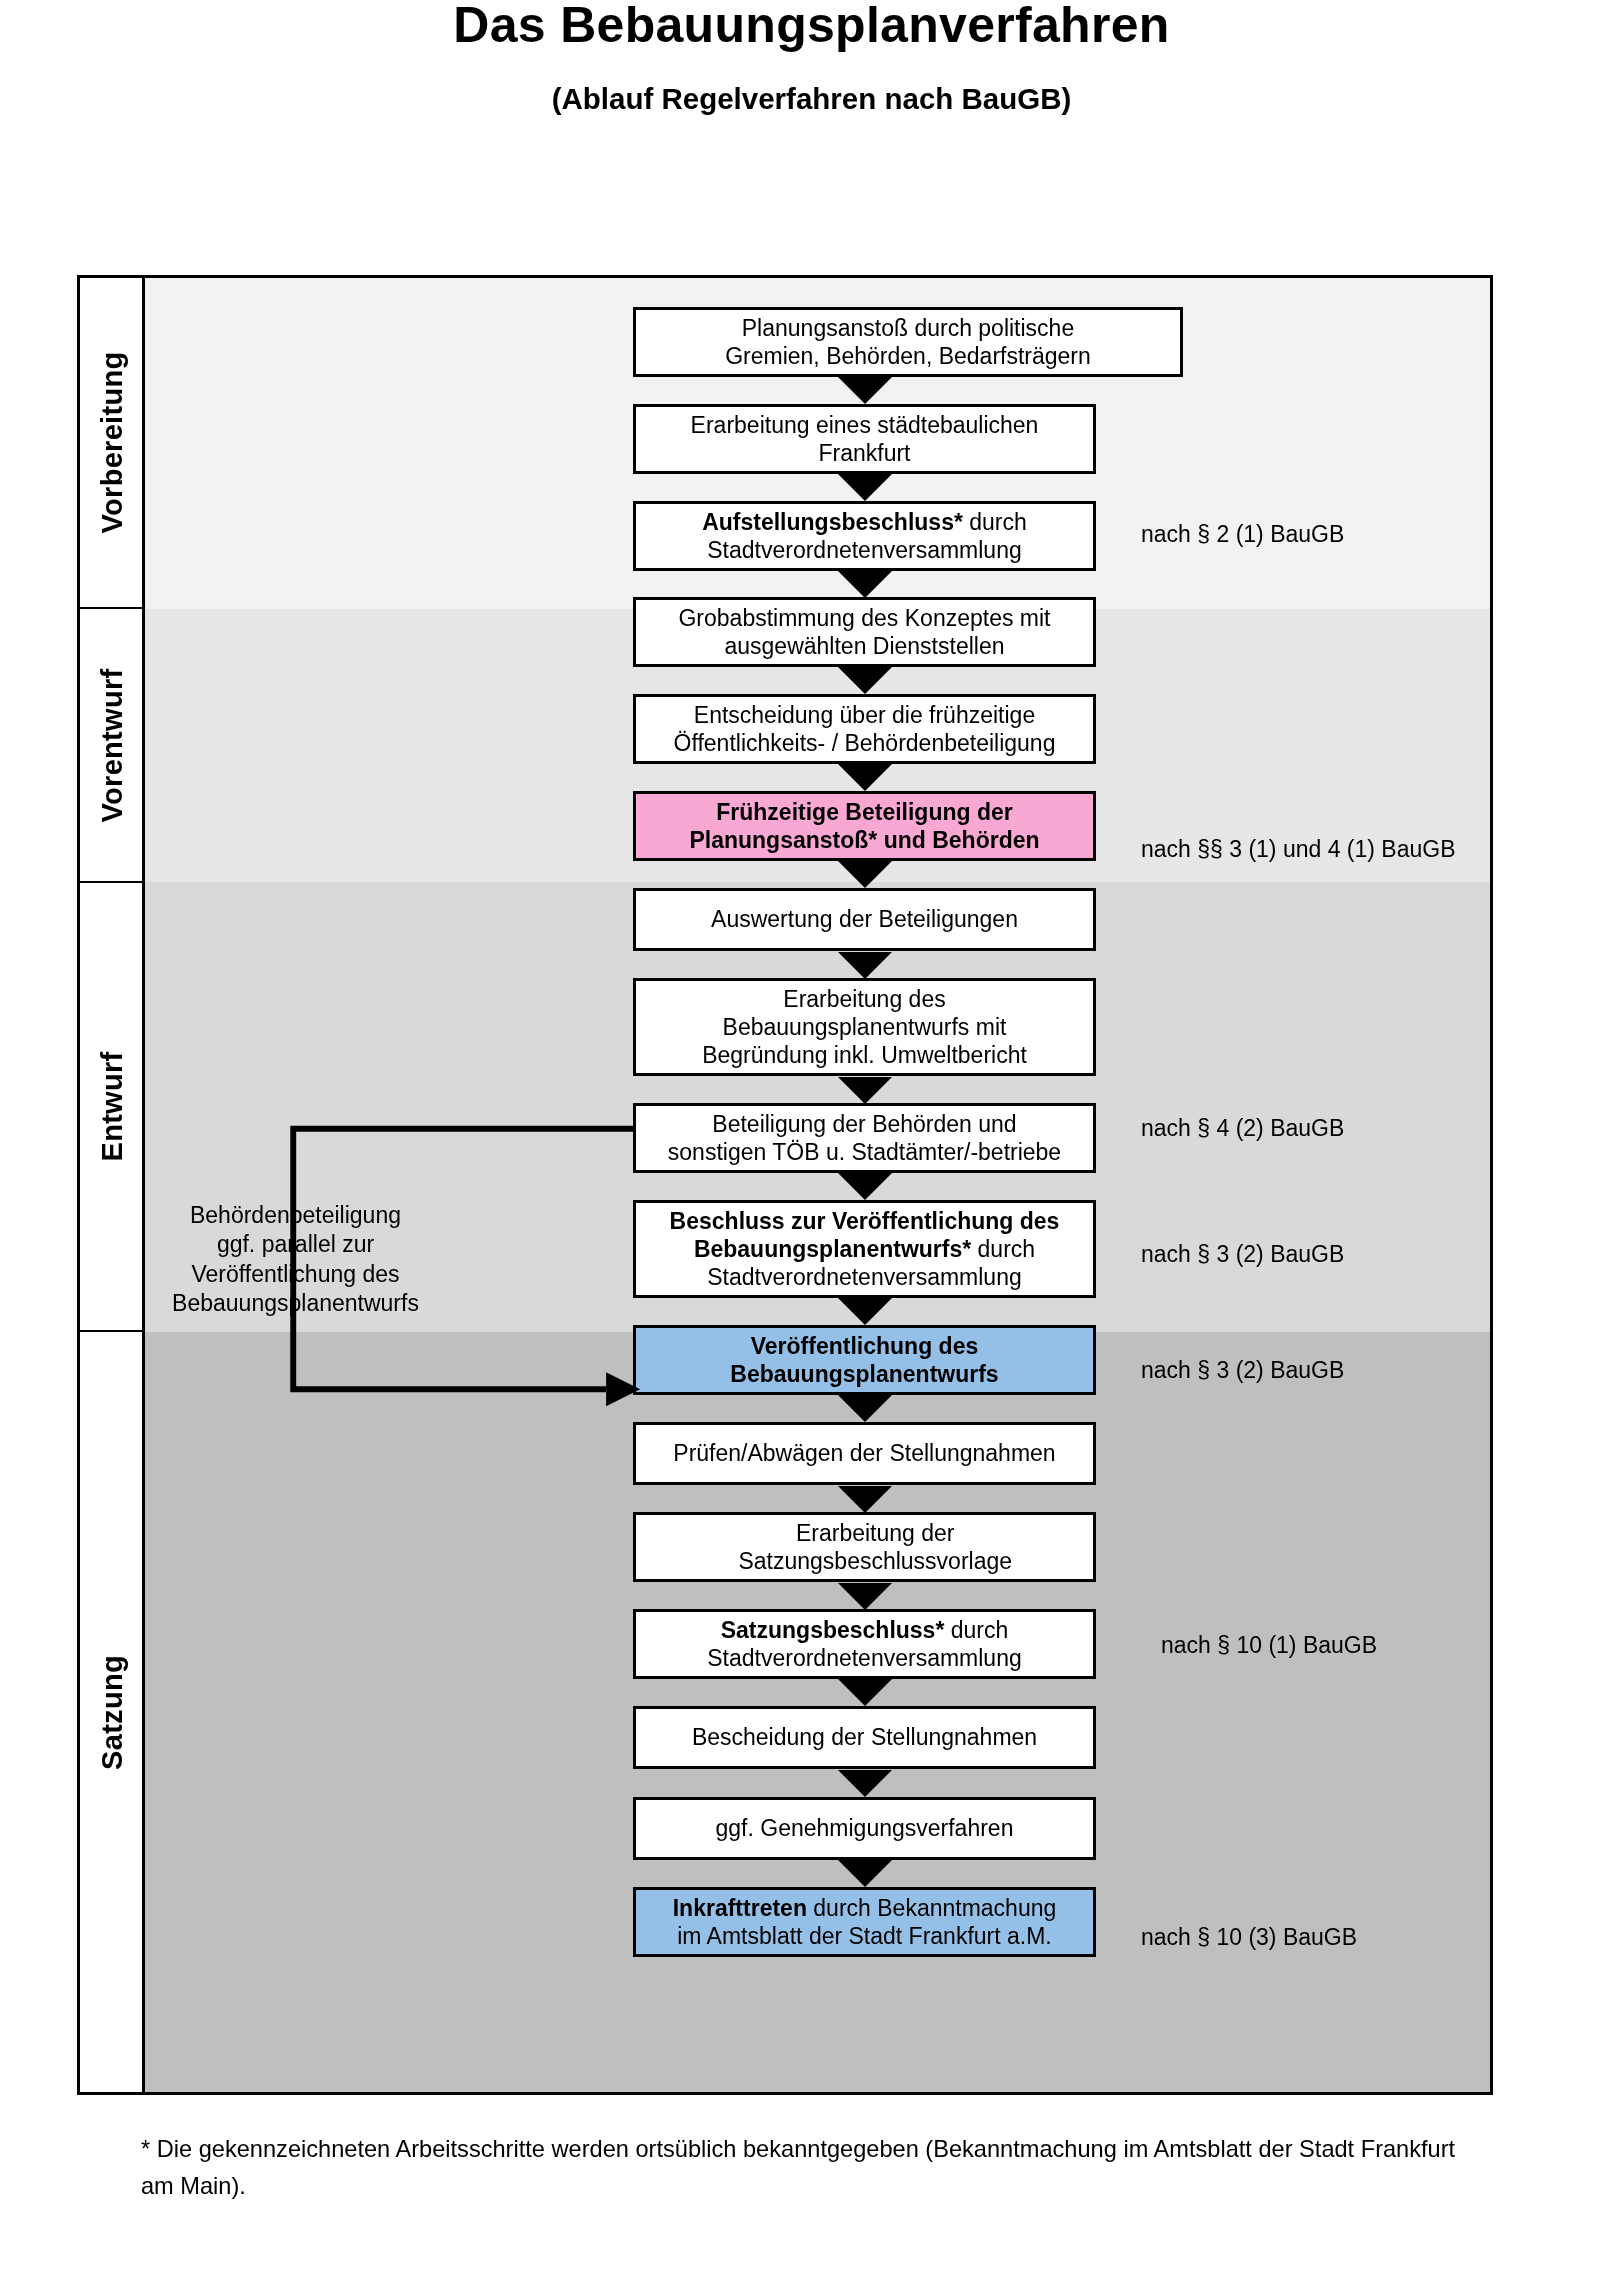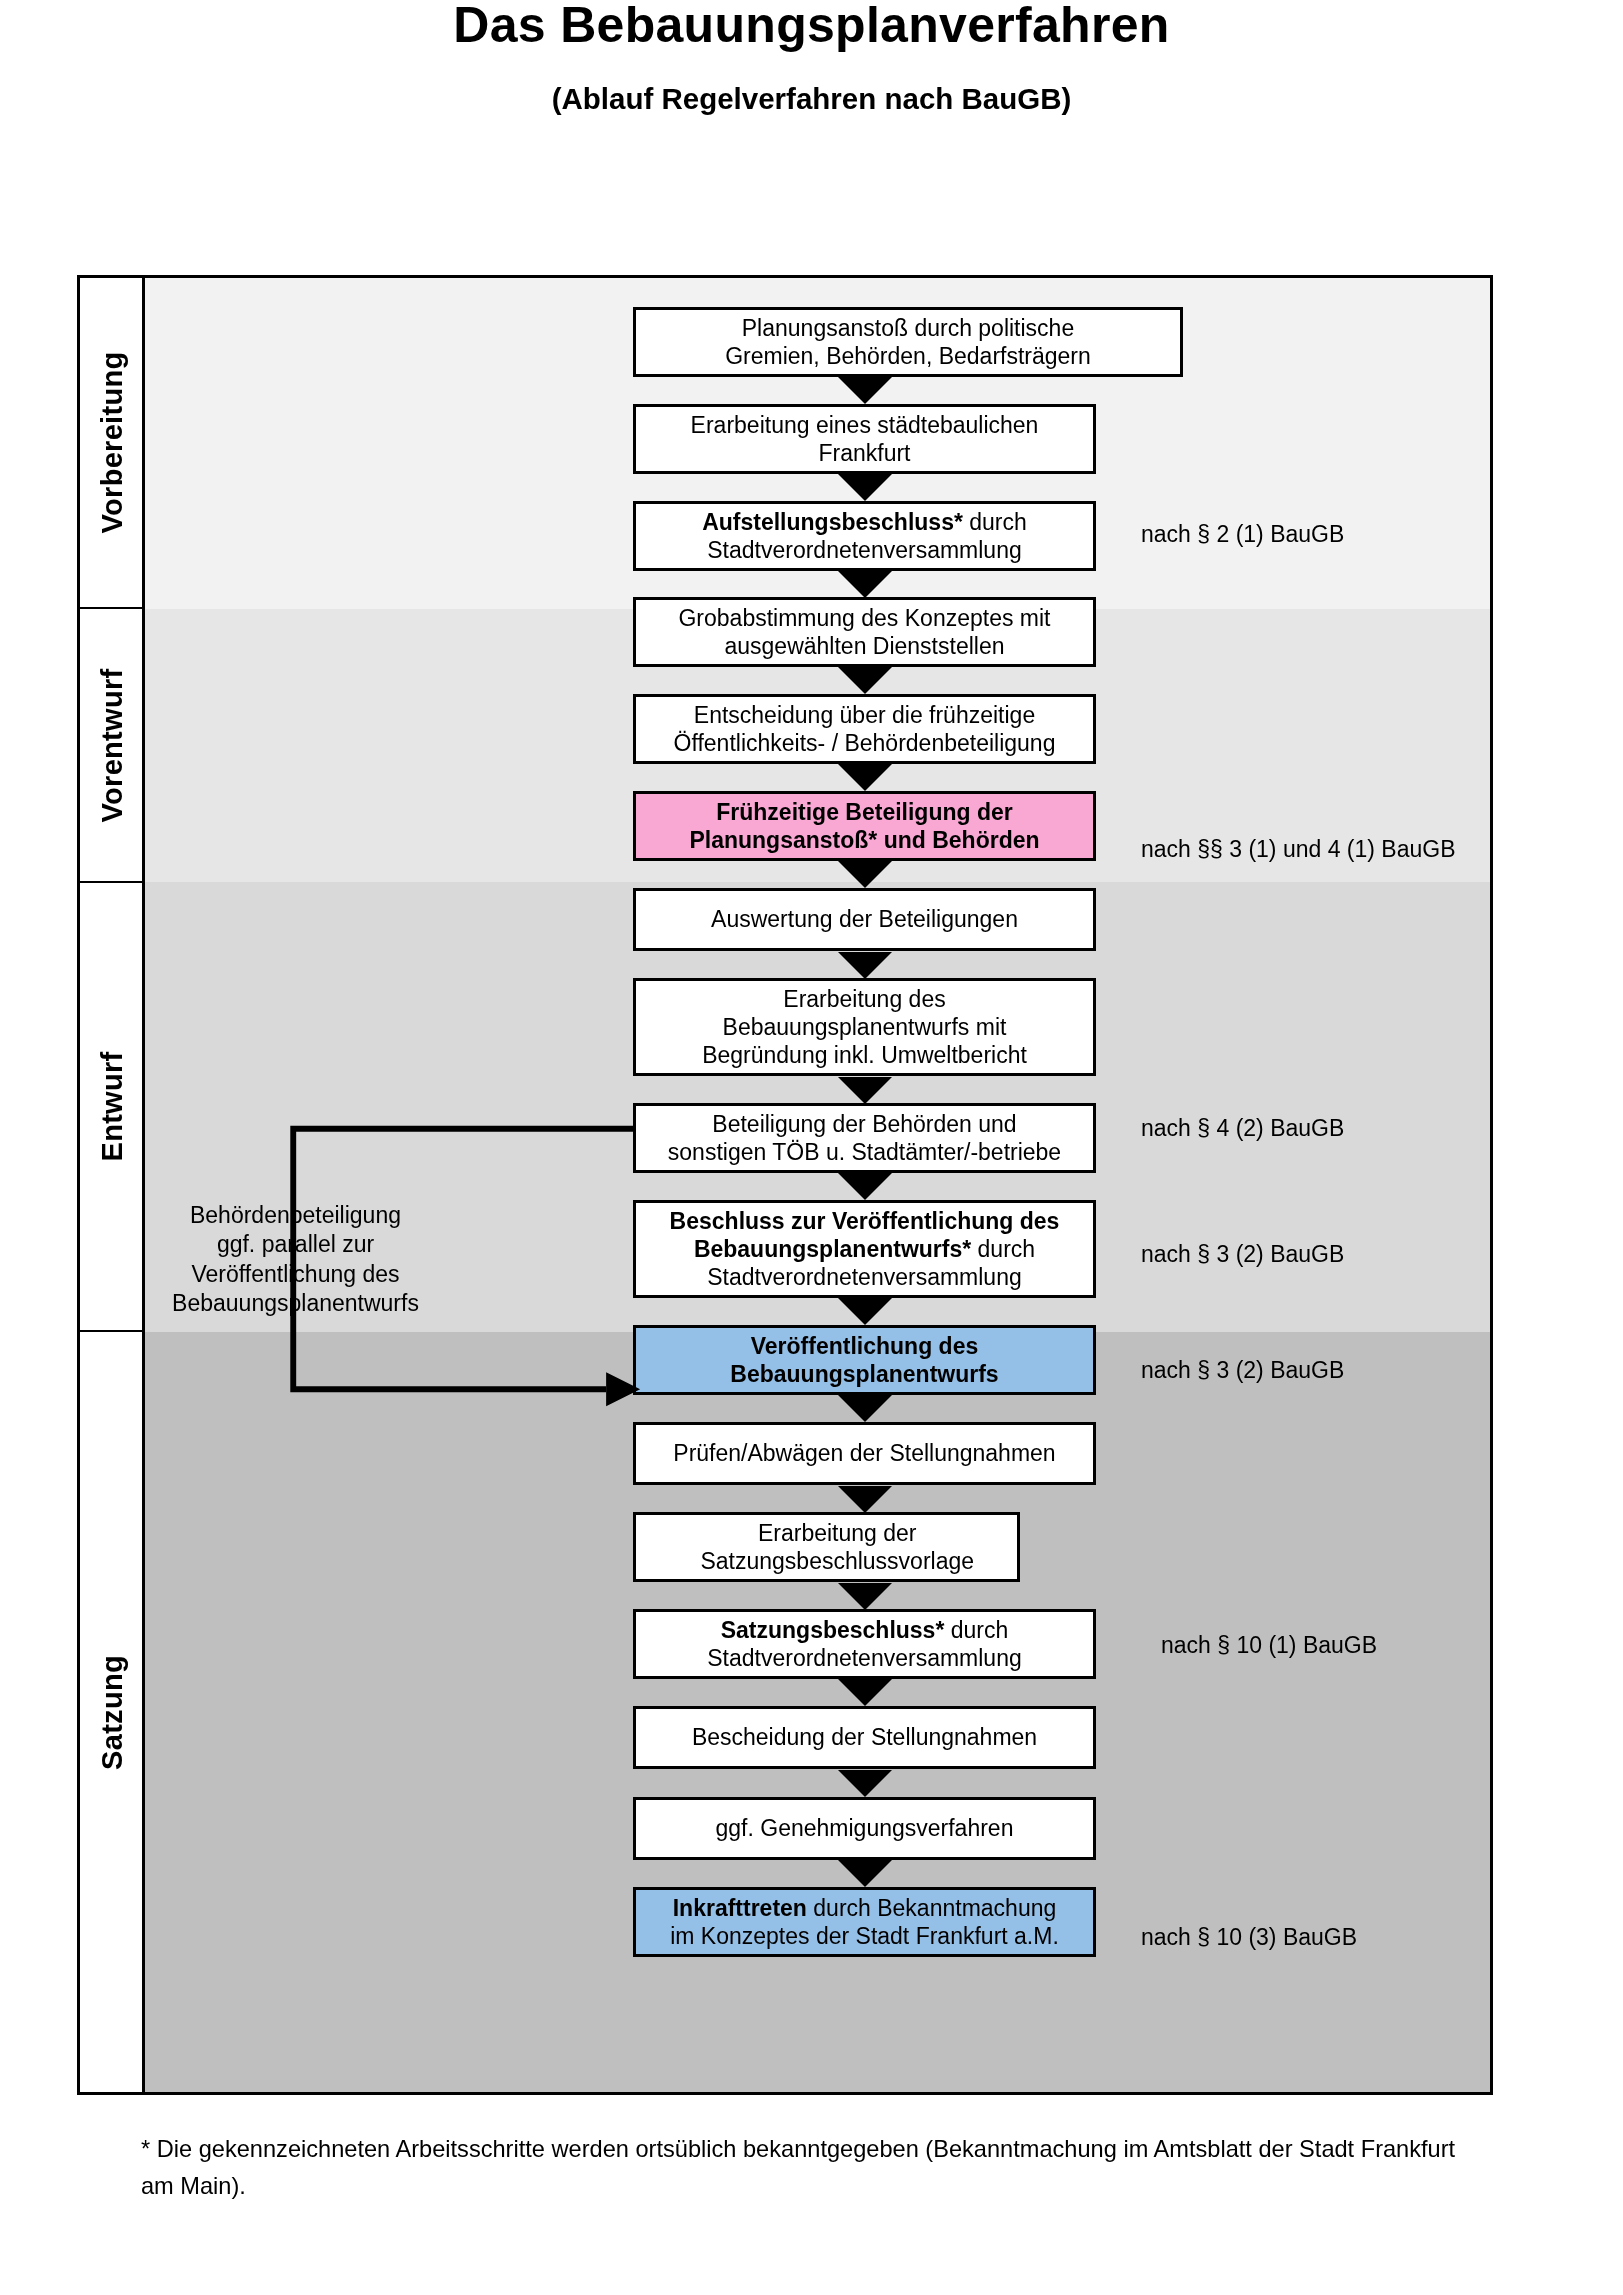--- a/index.html
+++ b/index.html
@@ -194,42 +194,42 @@
     <div class="box blue" style="left: 488px; top: 1047px; width: 463px; height: 70px; background: rgb(148, 191, 230);">
       <div style="font-weight:bold"><span>Veröffentlichung des</span><br><span>Bebauungsplanentwurfs</span></div>
     </div>
     <div class="arrow" style="left:693px;top:1117px;border-top-width:27px;"></div>
 
     <div class="box" style="left:488px;top:1144px;width:463px;height:63px;">
       <div><span>Prüfen/Abwägen der Stellungnahmen</span></div>
     </div>
     <div class="arrow" style="left:693px;top:1208px;border-top-width:27px;"></div>
 
-    <div class="box" style="left:488px;top:1234px;width:387px;height:70px;padding-left:28px;">
+    <div class="box" style="left:488px;top:1234px;width:463px;height:70px;padding-left:28px;">
       <div><span>Erarbeitung der</span><br><span>Satzungsbeschlussvorlage</span></div>
     </div>
     <div class="arrow" style="left:693px;top:1305px;border-top-width:27px;"></div>
 
     <div class="box" style="left:488px;top:1331px;width:463px;height:70px;">
       <div><b>Satzungsbeschluss*</b><span> durch</span><br><span>Stadtverordnetenversammlung</span></div>
     </div>
     <div class="arrow" style="left:693px;top:1401px;border-top-width:27px;"></div>
 
     <div class="box" style="left:488px;top:1428px;width:463px;height:63px;">
       <div><span>Bescheidung der Stellungnahmen</span></div>
     </div>
     <div class="arrow" style="left:693px;top:1492px;border-top-width:27px;"></div>
 
     <div class="box" style="left:488px;top:1519px;width:463px;height:63px;">
       <div><span>ggf. Genehmigungsverfahren</span></div>
     </div>
     <div class="arrow" style="left:693px;top:1582px;border-top-width:27px;"></div>
 
     <div class="box blue" style="left: 488px; top: 1609px; width: 463px; height: 70px; background: rgb(148, 191, 230);">
-      <div><b>Inkrafttreten</b><span> durch Bekanntmachung</span><br><span>im Konzeptes der Stadt Frankfurt a.M.</span></div>
+      <div><b>Inkrafttreten</b><span> durch Bekanntmachung</span><br><span>im Amtsblatt der Stadt Frankfurt a.M.</span></div>
     </div>
 
     <svg id="bracket" style="left:71px;top:844px;width:432px;height:295px;" viewBox="0 0 660 450">
       <path d="M 640 10 L 118 10 L 118 408 L 596 408" fill="none" stroke="#000" stroke-width="9"></path>
       <polygon points="596,382 648,408 596,434" fill="#000"></polygon>
     </svg>
 
     <div id="sidenote" style="left:13px;top:923px;width:275px;">
       <span>Behördenbeteiligung</span><br>
       <span>ggf. parallel zur</span><br>

